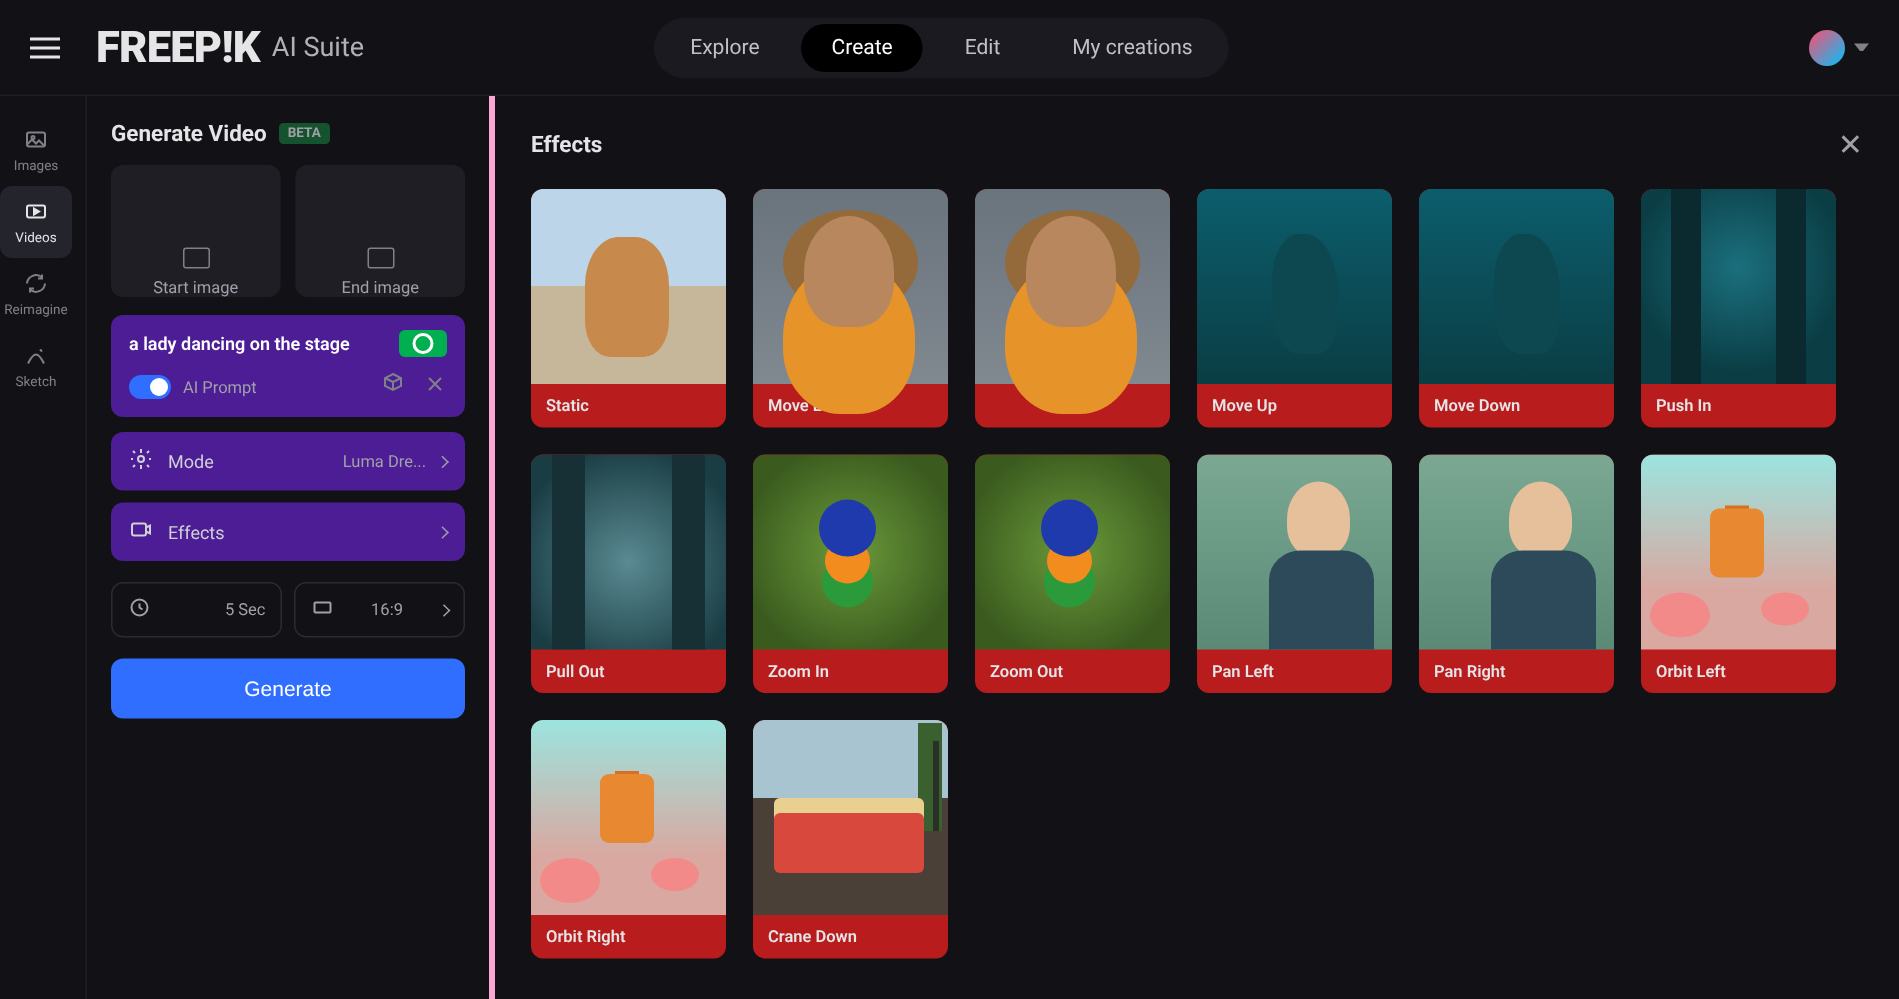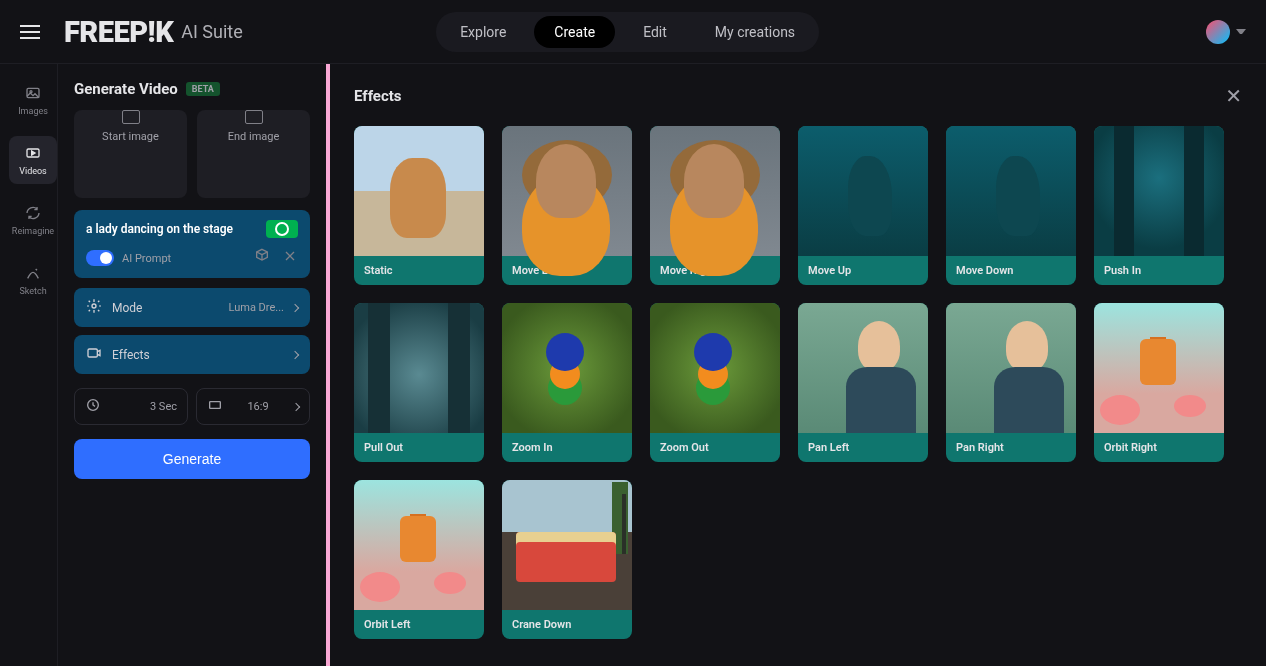--- a/index.html
+++ b/index.html
@@ -81,23 +81,22 @@
   border-top: 5px solid #808088;
 }
 .body {
   display: flex;
   height: calc(100% - 64px);
 }
 .rail {
   width: 58px;
   display: flex;
   flex-direction: column;
-  align-items: flex-end;
+  align-items: flex-start;
   padding-top: 12px;
-  gap: 12px;
   border-right: 1px solid #1e1e24;
 }
 .rail-item {
   width: 48px;
   display: flex;
   flex-direction: column;
   align-items: center;
   gap: 4px;
   padding: 8px 2px;
   border-radius: 8px;
@@ -146,35 +145,35 @@
   margin-bottom: 12px;
 }
 .well {
   flex: 1;
   height: 88px;
   background: #1e1e24;
   border-radius: 8px;
   display: flex;
   flex-direction: column;
   align-items: center;
-  justify-content: flex-start;
+  justify-content: flex-end;
   gap: 6px;
   font-size: 11px;
   color: #a0a0a8;
   cursor: pointer;
 }
 .well-icon {
   width: 18px;
   height: 14px;
   border: 1.5px solid #808088;
   border-radius: 2px;
   position: relative;
 }
 .prompt-box {
-  background: #0c4a6e;
+  background: #4c1d95;
   border-radius: 8px;
   padding: 10px 12px;
   margin-bottom: 10px;
 }
 .prompt-row {
   display: flex;
   align-items: center;
   justify-content: space-between;
   gap: 8px;
 }
@@ -223,21 +222,21 @@
   border-radius: 50%;
 }
 .ai-label {
   font-size: 11px;
   color: #a0a0a8;
 }
 .mini-icons{
   display:flex;gap:12px;color:#808088;
 }
 .opt-row {
-  background: #0c4a6e;
+  background: #4c1d95;
   border-radius: 8px;
   padding: 10px 12px;
   display: flex;
   align-items: center;
   justify-content: space-between;
   margin-bottom: 8px;
   font-size: 12px;
   cursor: pointer;
 }
 .opt-left {
@@ -310,21 +309,21 @@
   color: #a0a0a8;
   cursor: pointer;
 }
 .grid {
   display: grid;
   grid-template-columns: repeat(6, 130px);
   gap: 18px;
 }
 .card {
   width: 130px;
-  background: #0f766e;
+  background: #b91c1c;
   border-radius: 8px;
   overflow: hidden;
   cursor: pointer;
 }
 .thumb {
   width: 130px;
   height: 130px;
   background: #2a2a32;
 }
 .card-label {
@@ -488,21 +487,21 @@
         <span class="chev-r"></span>
       </div>
     </div>
 
     <div class="len-row">
       <div class="len-chip">
         <span><svg class="icon-svg" viewBox="0 0 24 24" fill="none" stroke="currentColor" stroke-width="2">
               <circle cx="12" cy="12" r="8"></circle>
               <path d="M12 8v4l3 2"></path>
             </svg></span>
-        <span>3 Sec</span>
+        <span>5 Sec</span>
       </div>
       <div class="len-chip">
         <span><svg class="icon-svg" viewBox="0 0 24 24" fill="none" stroke="currentColor" stroke-width="2">
               <rect x="4" y="7" width="16" height="10" rx="1"></rect>
             </svg></span>
         <span>16:9</span>
         <span class="chev-r"></span>
       </div>
     </div>
 
@@ -518,21 +517,20 @@
         <div class="card">
           <div class="thumb t-dog"></div>
           <div class="card-label">Static</div>
         </div>
         <div class="card">
           <div class="thumb t-woman"></div>
           <div class="card-label">Move Left</div>
         </div>
         <div class="card">
           <div class="thumb t-woman"></div>
-          <div class="card-label">Move Right</div>
         </div>
         <div class="card">
           <div class="thumb t-mermaid"></div>
           <div class="card-label">Move Up</div>
         </div>
         <div class="card">
           <div class="thumb t-mermaid"></div>
           <div class="card-label">Move Down</div>
         </div>
         <div class="card">
@@ -554,25 +552,25 @@
         <div class="card">
           <div class="thumb t-armor"></div>
           <div class="card-label">Pan Left</div>
         </div>
         <div class="card">
           <div class="thumb t-armor"></div>
           <div class="card-label">Pan Right</div>
         </div>
         <div class="card">
           <div class="thumb t-perfume"></div>
+          <div class="card-label">Orbit Left</div>
+        </div>
+        <div class="card">
+          <div class="thumb t-perfume"></div>
           <div class="card-label">Orbit Right</div>
-        </div>
-        <div class="card">
-          <div class="thumb t-perfume"></div>
-          <div class="card-label">Orbit Left</div>
         </div>
         <div class="card">
           <div class="thumb t-diner"></div>
           <div class="card-label">Crane Down</div>
         </div>
       </div>
   </div>
 </div>
 
 </body></html>

